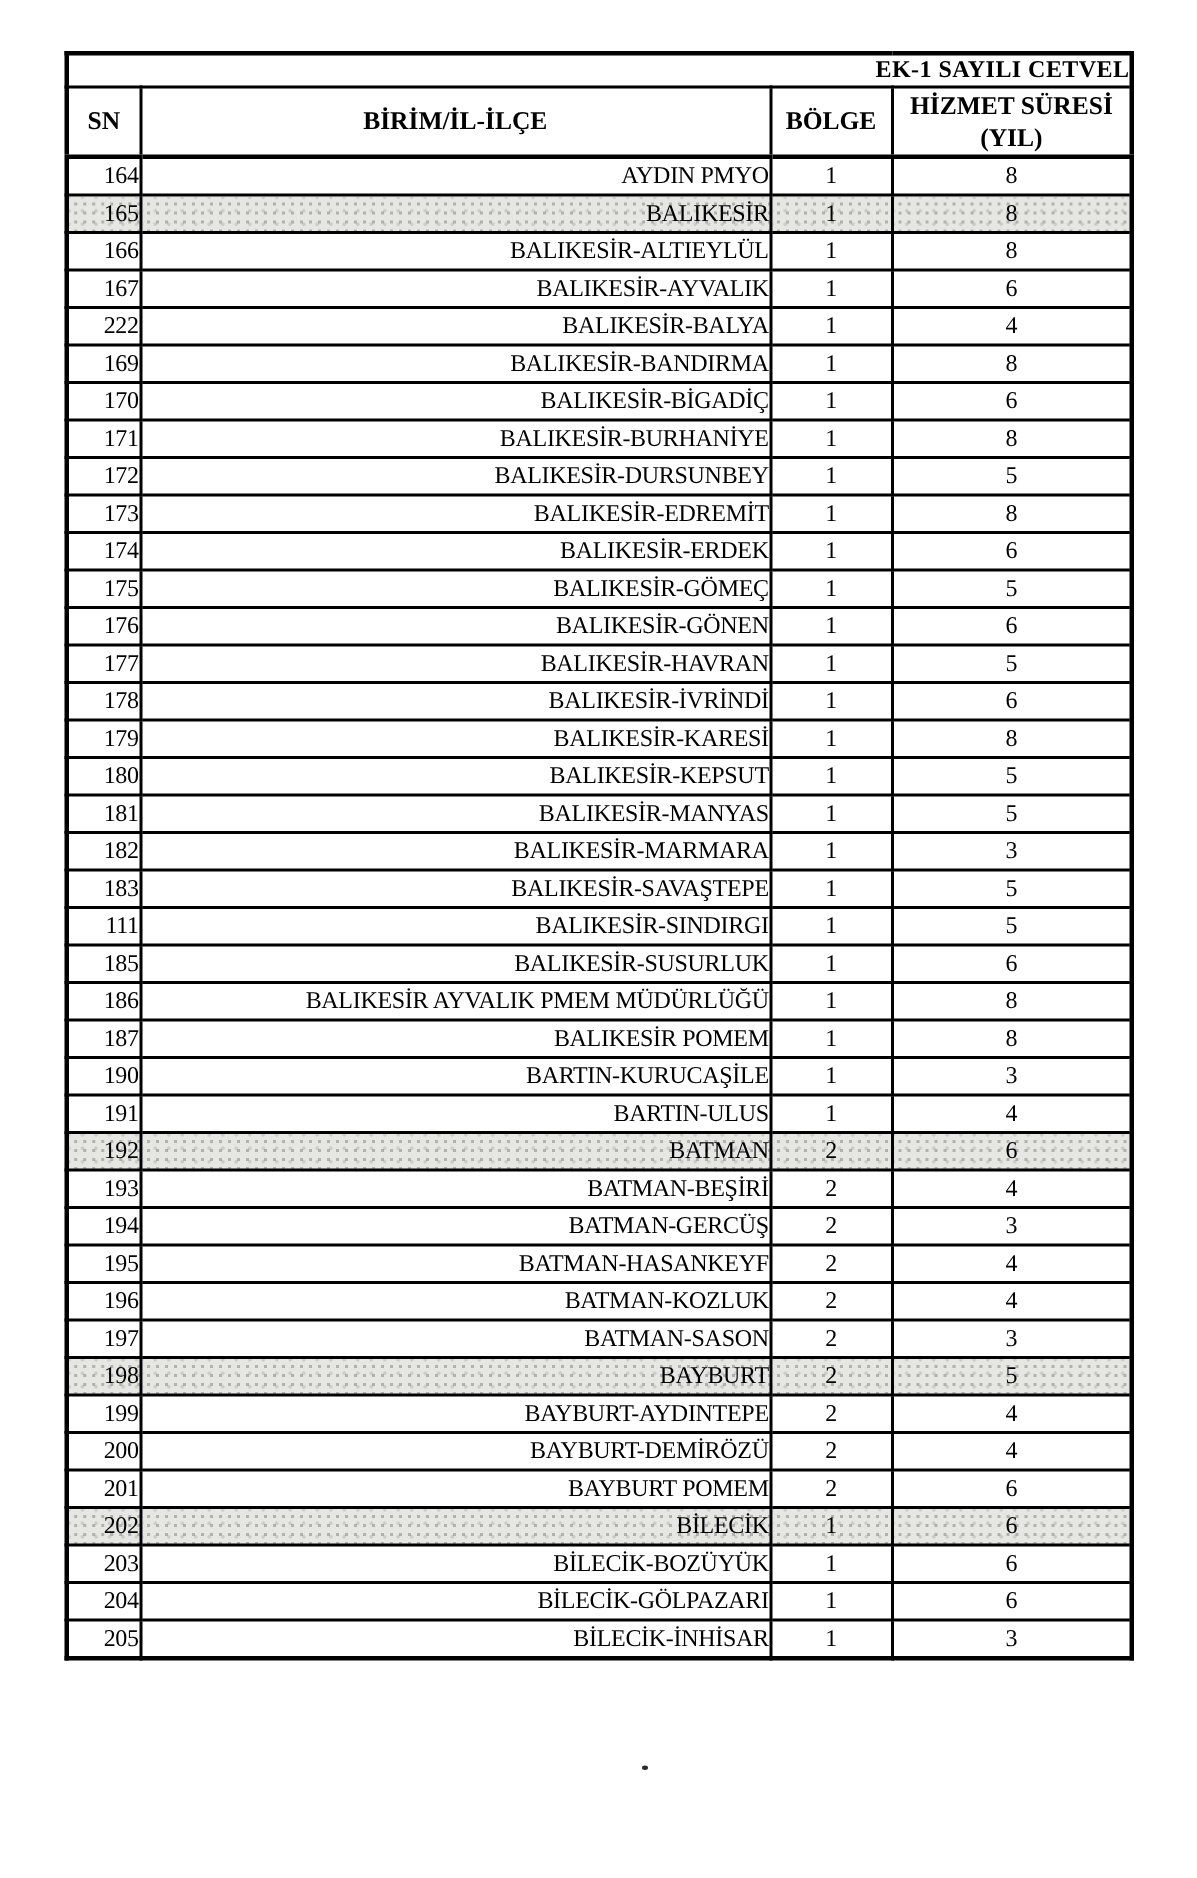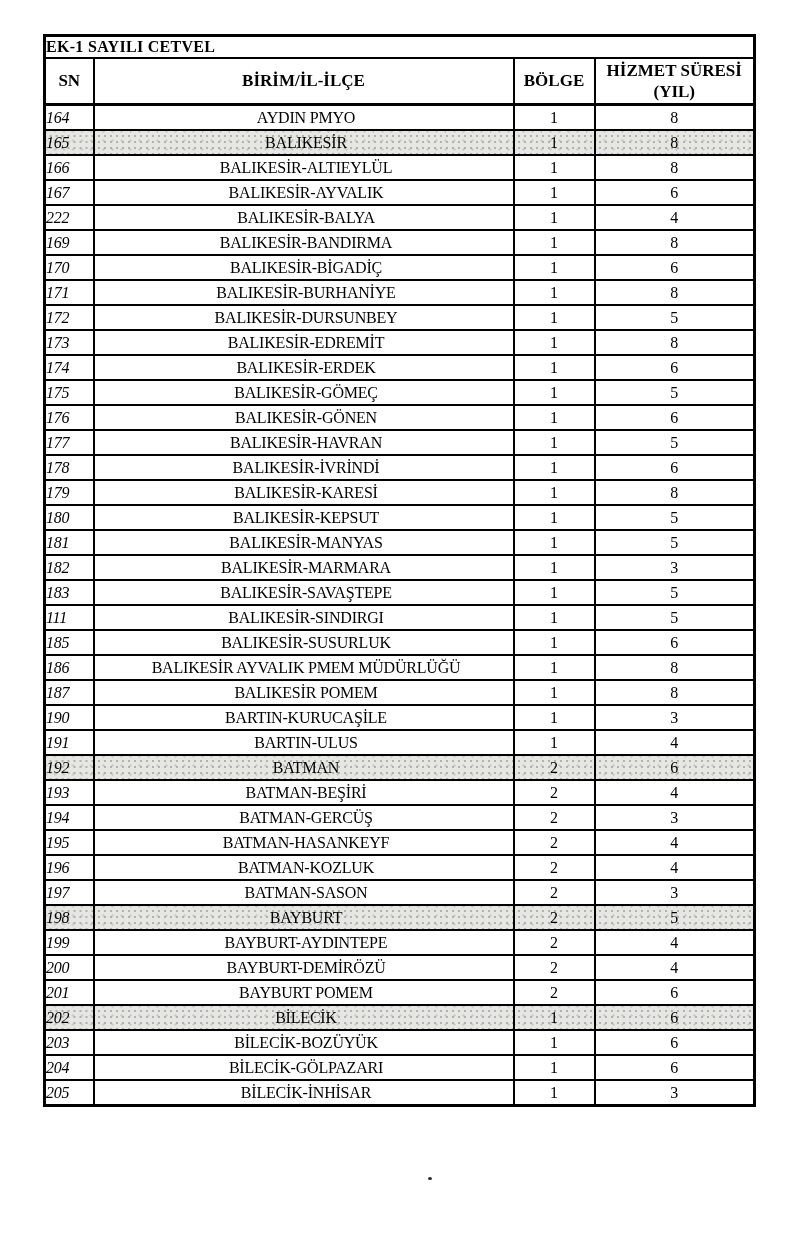--- a/index.html
+++ b/index.html
@@ -27,21 +27,21 @@
   }
   table.cetvel th,
   table.cetvel td {
     border: 2px solid #000000;
     padding: 0;
     overflow: hidden;
     white-space: nowrap;
   }
   .title-cell {
     height: 20px;
-    text-align: left;
+    text-align: right;
     font-size: 16px;
     font-weight: bold;
     letter-spacing: 0.3px;
   }
   tr.cols th {
     height: 44px;
     text-align: center;
     vertical-align: middle;
     font-size: 17px;
     font-weight: bold;
@@ -49,22 +49,22 @@
   }
   tr.cols .two-line div {
     line-height: 21px;
   }
   tbody td {
     height: 23px;
     font-size: 16px;
     line-height: 23px;
     letter-spacing: -0.2px;
   }
-  tbody td.sn   { text-align: left; font-style: italic; }
-  tbody td.unit { text-align: center; padding-left: 5px; }
+  tbody td.sn   { text-align: right; }
+  tbody td.unit { text-align: right; padding-left: 5px; }
   tbody td.bolge, tbody td.yil { text-align: center; }
   tbody tr.shaded td {
     background-color: #e6e6e3;
     background-image:
       radial-gradient(rgba(40,40,40,0.28) 1px, transparent 1.3px),
       radial-gradient(rgba(40,40,40,0.14) 1px, transparent 1.3px);
     background-size: 6px 6px, 9px 9px;
     background-position: 1px 2px, 4px 5px;
   }
   .scan-dot {

